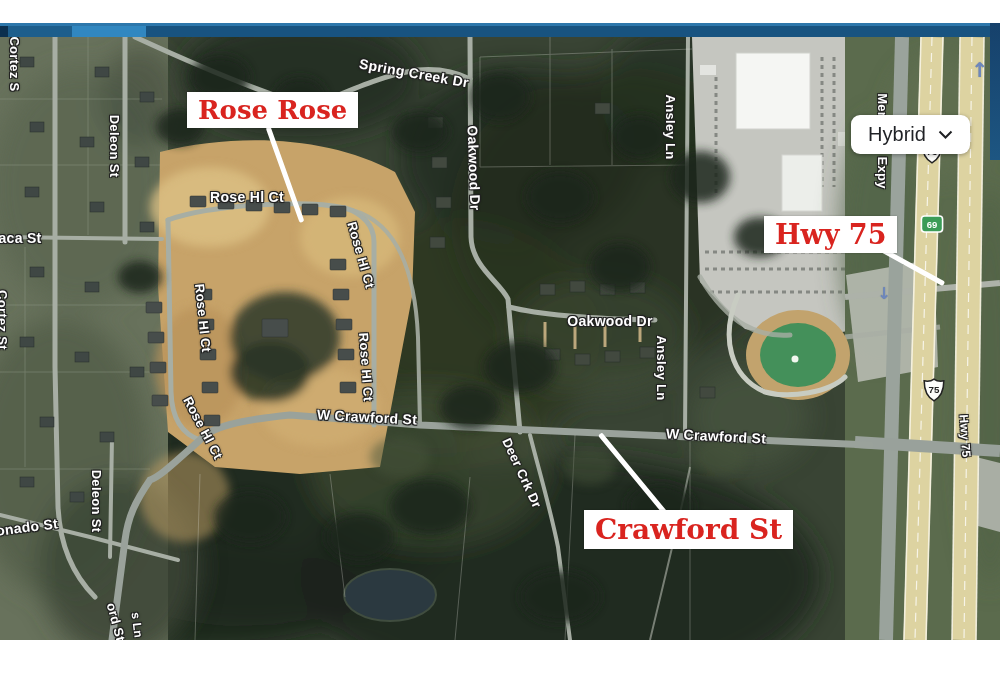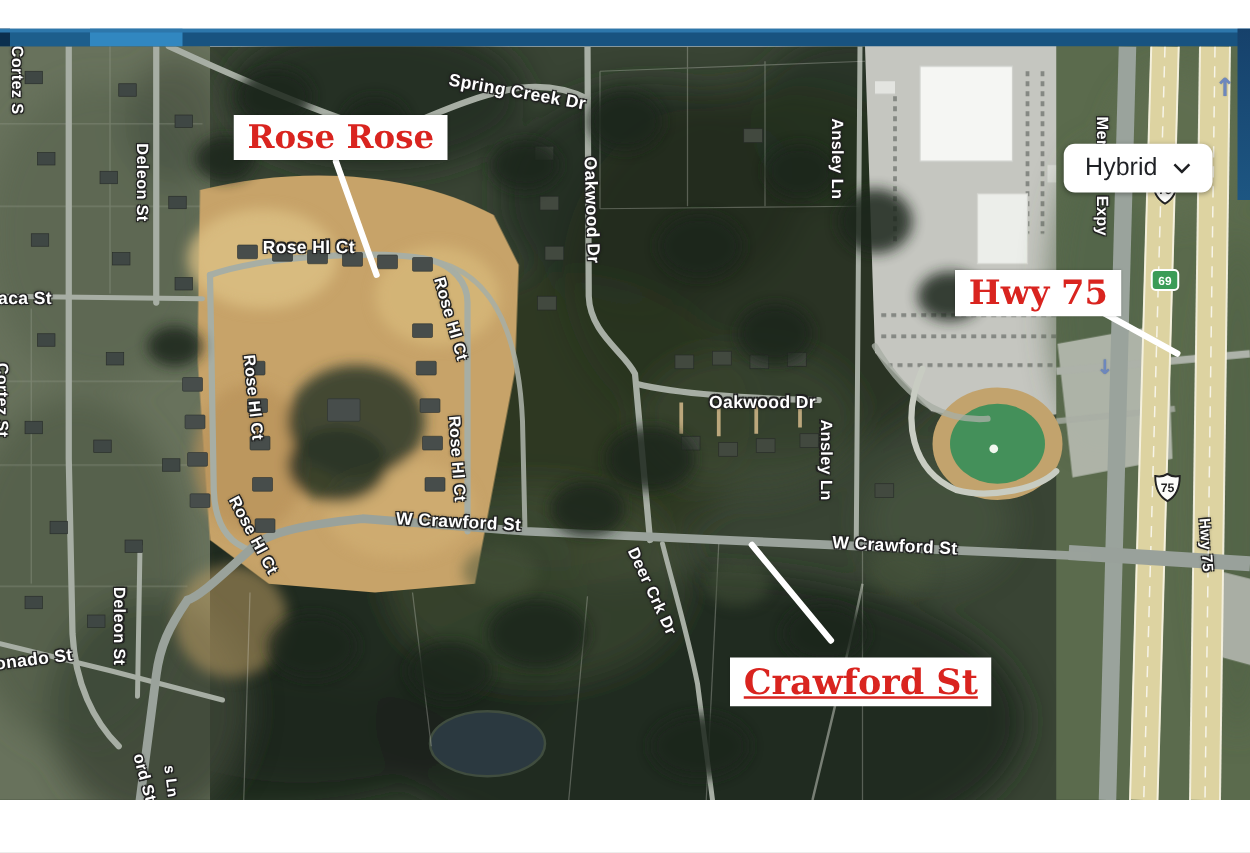--- a/index.html
+++ b/index.html
@@ -328,18 +328,18 @@
   <div id="arrows-layer">
       <span class="dir-arrow" style="left: 980px; top: 70px; font-size: 20px; transform: translate(-50%, -50%); position: absolute;">↑</span>
       <span class="dir-arrow" style="left: 884px; top: 294px; font-size: 16px; transform: translate(-50%, -50%); position: absolute;">↓</span>
     </div>
   <div id="annotations-layer">
       <div class="ann-line" style="left: 268px; top: 127px; width: 100.901px; transform: translateY(-50%) rotate(70.308deg); transform-origin: 0px 50%;"></div>
       <div class="ann-box" style="left: 187px; top: 92px; font-size: 26px;">Rose Rose</div>
       <div class="ann-line" style="left: 866px; top: 241px; width: 89.0674px; transform: translateY(-50%) rotate(28.8672deg); transform-origin: 0px 50%;"></div>
       <div class="ann-box" style="left: 764px; top: 216px; font-size: 27px;">Hwy 75</div>
       <div class="ann-line" style="left: 600px; top: 434px; width: 103.711px; transform: translateY(-50%) rotate(50.4774deg); transform-origin: 0px 50%;"></div>
-      <div class="ann-box" style="left: 584px; top: 526px; font-size: 28px; text-decoration: underline;">Crawford St</div>
+      <div class="ann-box" style="left: 584px; top: 510px; font-size: 28px;">Crawford St</div>
     </div>
 
   <div class="right-strip"></div>
   <div class="bottom-white"></div>
 </div>
 
 </body></html>

